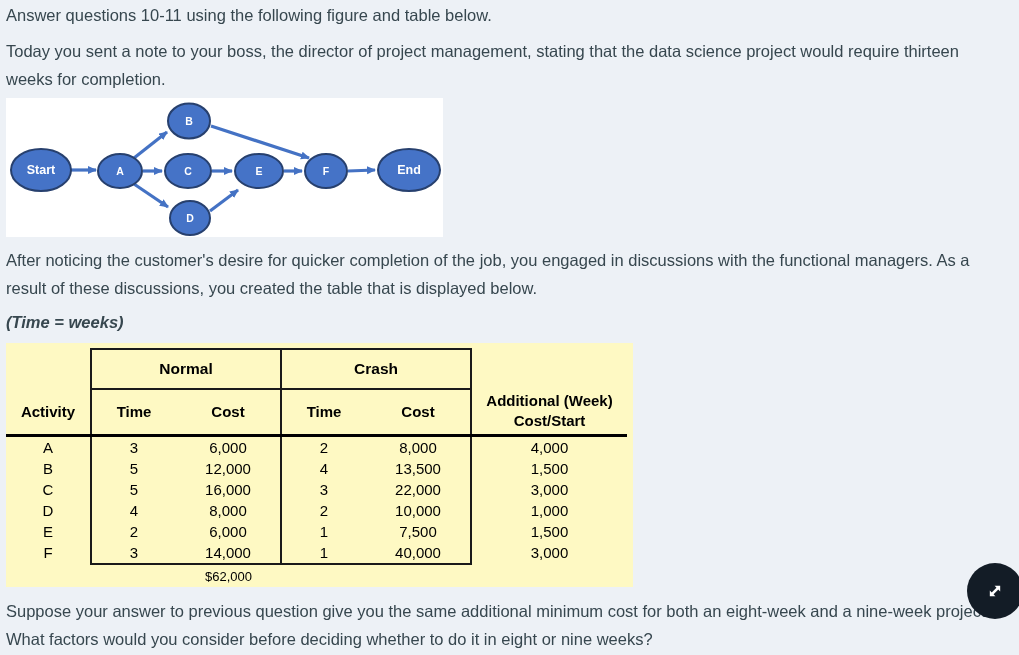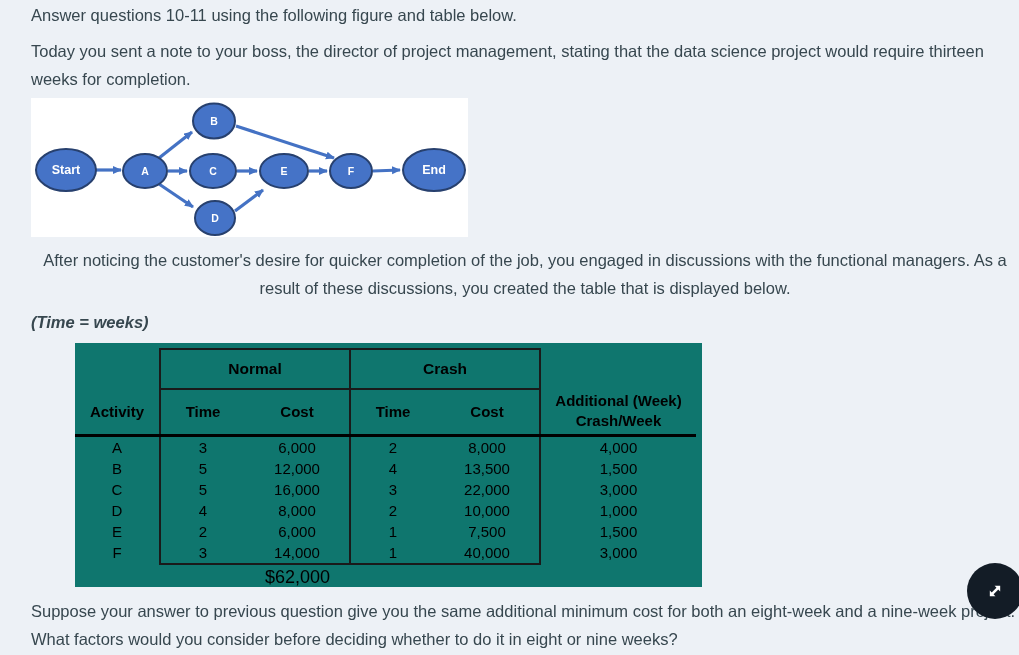--- a/index.html
+++ b/index.html
@@ -4,53 +4,52 @@
 <style>
   * { box-sizing: border-box; }
   html, body { margin: 0; padding: 0; }
   body {
     width: 1019px; height: 655px;
     position: relative; overflow: hidden;
     background: #edf1f6;
     font-family: "Liberation Sans", sans-serif;
     color: #37474f;
   }
-  .content { padding: 3px 0 0 31px; }
+  .content { padding: 3px 0 0 6px; }
   .body-text {
     font-size: 16.5px; line-height: 28px;
     margin: 0; max-width: 998px;
   }
   .first-line { line-height: 24px; margin-bottom: 10px; }
   .scenario { margin-bottom: 5px; }
-  .discussion { margin-bottom: 7px; text-align: center; }
+  .discussion { margin-bottom: 7px; }
   .time-note { font-style: italic; line-height: 26px; margin-bottom: 8px; font-weight: bold; }
   .figure-panel {
     width: 437px; height: 139px;
     background: #ffffff;
     margin-bottom: 9px;
   }
   .table-panel {
     width: 627px; height: 244px;
-    background: #0f766e;
+    background: #fef9c3;
     padding-top: 5px;
     margin-bottom: 10px;
-    margin-left: 44px;
   }
   table.crash-table {
     border-collapse: collapse; table-layout: fixed;
     width: 621px;
     font-family: "Liberation Sans", sans-serif;
     color: #000000; font-size: 15px;
   }
   table.crash-table td { padding: 0; text-align: center; vertical-align: middle; }
   .grp-row td { height: 40px; font-weight: bold; font-size: 15.5px; }
   .hdr-row td { height: 46px; font-weight: bold; border-bottom: 3px solid #000; }
   .hdr-row .two-line div { line-height: 20px; }
   .data-row td { height: 21px; line-height: 21px; }
-  .total-row td { height: 24px; line-height: 24px; font-size: 18px; }
+  .total-row td { height: 24px; line-height: 24px; font-size: 13px; }
   .bl { border-left: 2px solid #1a1a1a; }
   .br { border-right: 2px solid #1a1a1a; }
   .bt { border-top: 2px solid #1a1a1a; }
   .bb { border-bottom: 2px solid #1a1a1a; }
   .question { margin-top: 0; }
   .fab {
     position: absolute; left: 967px; top: 563px;
     width: 56px; height: 56px; border-radius: 50%;
     background: #131c26; border: none; cursor: pointer;
     display: flex; align-items: center; justify-content: center;
@@ -143,21 +142,21 @@
         <td></td>
       </tr>
       <tr class="hdr-row">
         <td>Activity</td>
         <td class="bl">Time</td>
         <td>Cost</td>
         <td class="bl">Time</td>
         <td class="br">Cost</td>
         <td class="two-line">
           <div>Additional (Week)</div>
-          <div>Crash/Week</div>
+          <div>Cost/Start</div>
         </td>
       </tr>
       <tr class="data-row">
         <td>A</td>
         <td class="bl">3</td>
         <td>6,000</td>
         <td class="bl">2</td>
         <td class="br">8,000</td>
         <td>4,000</td>
       </tr>

